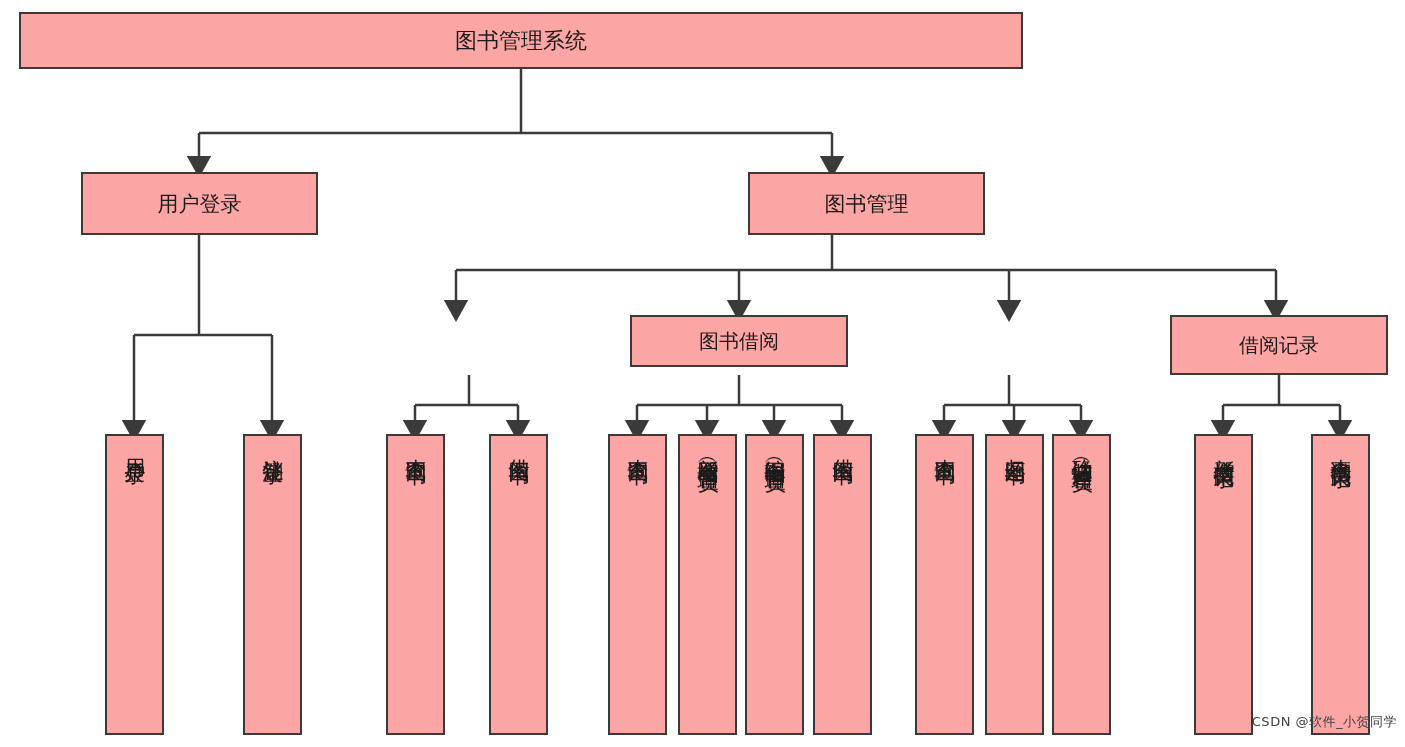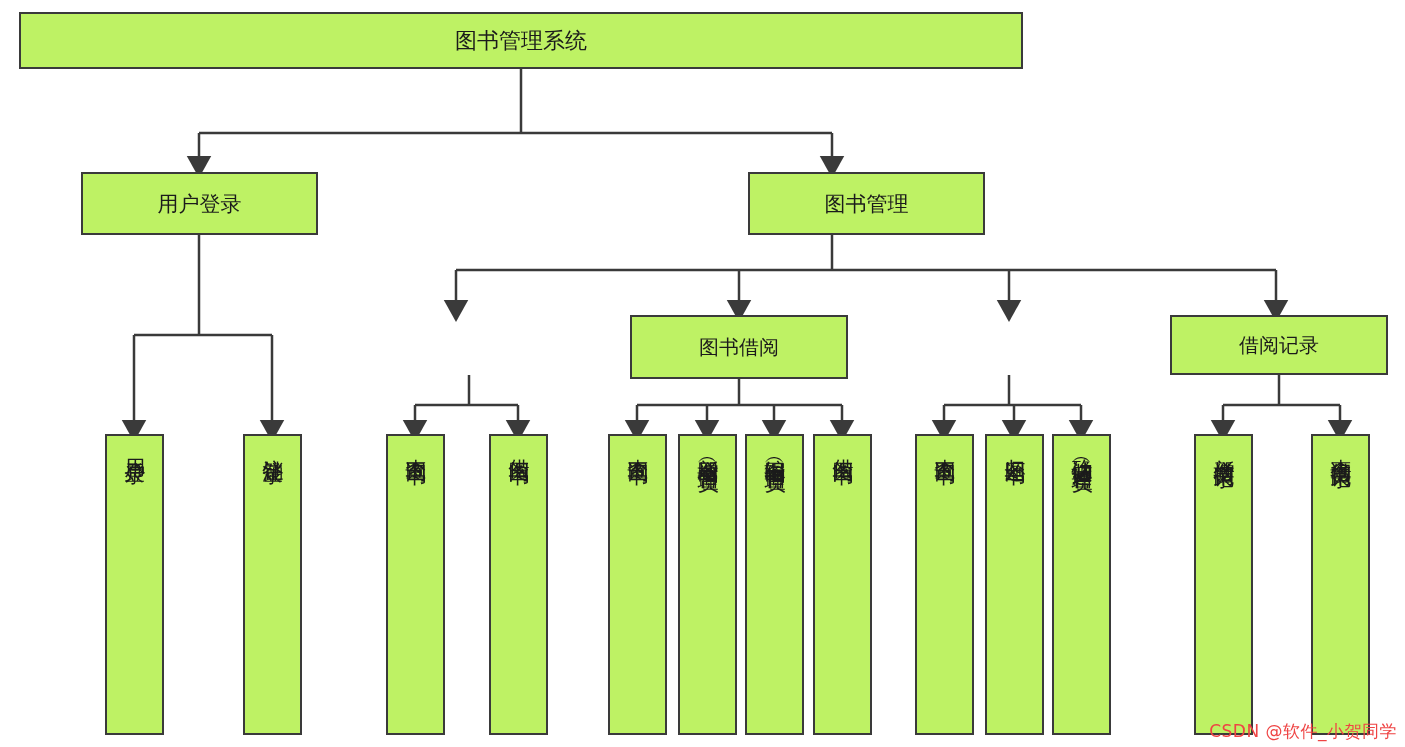--- a/index.html
+++ b/index.html
@@ -1,32 +1,32 @@
 <!DOCTYPE html>
 <html><head>
 <meta charset="utf-8">
 <style>
   html,body{margin:0;padding:0;background:#ffffff;}
   body{width:1405px;height:747px;overflow:hidden;
        font-family:"DejaVu Sans","Liberation Sans",sans-serif;}
   #stage{position:relative;width:1405px;height:747px;background:#fff;}
   svg.lines{position:absolute;left:0;top:0;width:1405px;height:747px;}
-  .node{position:absolute;box-sizing:border-box;background:#bef264;
+  .node{position:absolute;box-sizing:border-box;background:#fca5a5;
         border:2.5px solid #3a3a3a;display:flex;align-items:center;
         justify-content:center;color:#1b1b1b;}
   .node.lvl0{font-size:22px;}
   .node.lvl1{font-size:21px;}
   .node.lvl2{font-size:20px;}
   .node.leaf{align-items:flex-start;justify-content:center;padding-top:6px;}
   .vtext{writing-mode:vertical-rl;text-orientation:upright;
          letter-spacing:2px;font-size:21px;line-height:1.0;
          white-space:nowrap;color:#1b1b1b;}
   .leaf-mid{align-items:center;padding-top:0;}
-  .watermark{position:absolute;right:8px;bottom:4px;font-size:17px;
-             color:#ef4444;white-space:nowrap;letter-spacing:0.5px;}
+  .watermark{position:absolute;right:8px;bottom:16px;font-size:13px;
+             color:#404040;white-space:nowrap;letter-spacing:0.5px;}
 </style>
 </head>
 <body>
 
 <div id="stage">
 
   <svg class="lines" viewBox="0 0 1405 747">
     <defs>
       <marker id="ar" markerWidth="12" markerHeight="12" refX="4.2" refY="5" orient="auto" markerUnits="strokeWidth">
         <path d="M0,0 L9,5 L0,10 z" fill="#3a3a3a"></path>
@@ -80,21 +80,21 @@
     <span>图书管理系统</span>
   </div>
 
   <div class="node lvl1" style="left:81px;top:172px;width:237px;height:63px;">
     <span>用户登录</span>
   </div>
   <div class="node lvl1" style="left:748px;top:172px;width:237px;height:63px;">
     <span>图书管理</span>
   </div>
 
-  <div class="node lvl2" style="left:630px;top:315px;width:218px;height:64px;">
+  <div class="node lvl2" style="left:630px;top:315px;width:218px;height:52px;">
     <span>图书借阅</span>
   </div>
   <div class="node lvl2" style="left:1170px;top:315px;width:218px;height:60px;">
     <span>借阅记录</span>
   </div>
 
   <div class="node leaf leaf-mid" style="left:105px;top:434px;width:59px;height:301px;">
     <span class="vtext">用户登录</span>
   </div>
   <div class="node leaf leaf-mid" style="left:243px;top:434px;width:59px;height:301px;">

